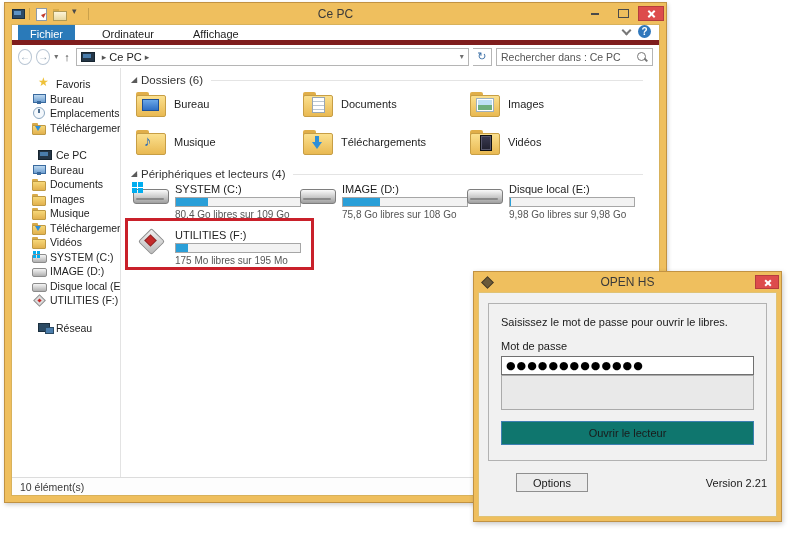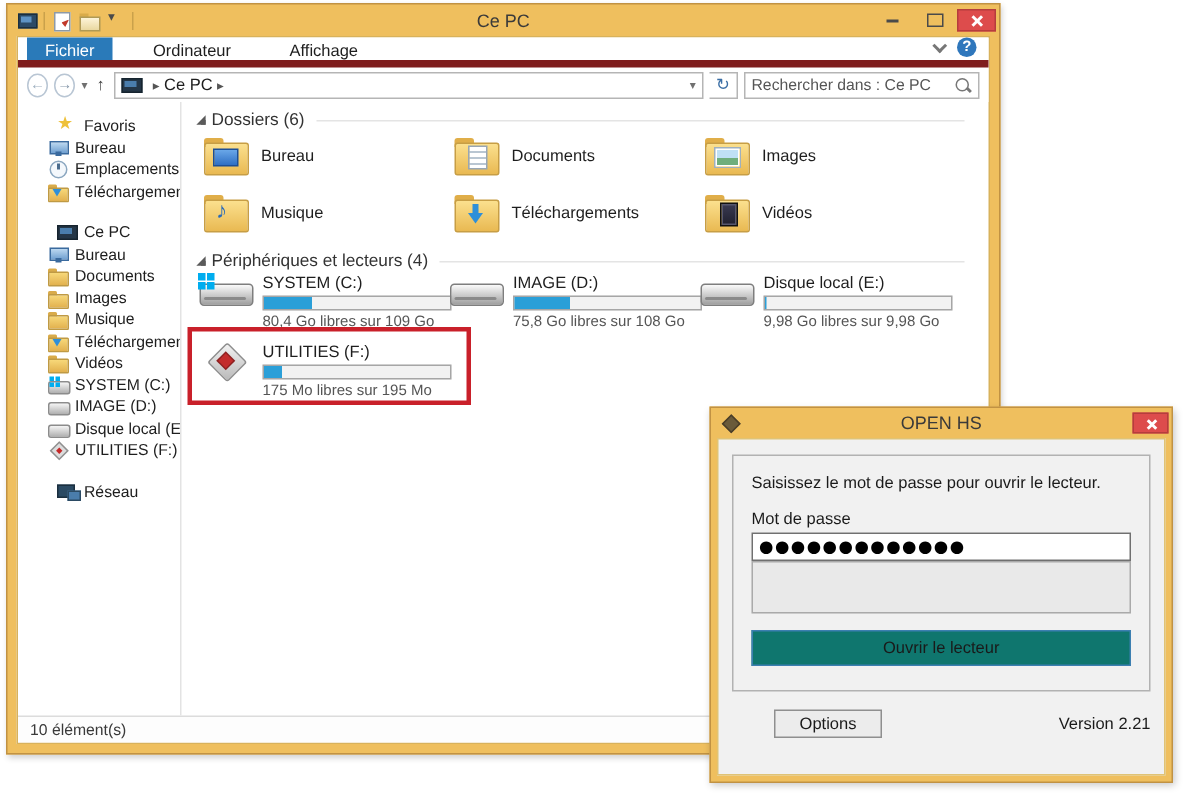--- a/index.html
+++ b/index.html
@@ -399,21 +399,21 @@
   </div>
 
   <div class="dlg">
     <div class="dlg-titlebar">
       <span class="dlg-ic"></span>
       <span class="dlg-title">OPEN HS</span>
       <span class="dlg-close"></span>
     </div>
     <div class="dlg-body">
       <div class="groupbox">
-        <div class="dlg-prompt">Saisissez le mot de passe pour ouvrir le lecteur.</div>
+        <div class="dlg-prompt">Saisissez le mot de passe pour ouvrir le libres.</div>
         <div class="dlg-label">Mot de passe</div>
         <input type="text" class="pw-input" value="●●●●●●●●●●●●●" style="">
         <div class="hint-box"></div>
         <div class="open-btn">Ouvrir le lecteur</div>
       </div>
       <div class="dlg-bottom">
         <div class="options-btn">Options</div>
         <div class="version">Version 2.21</div>
       </div>
     </div>

